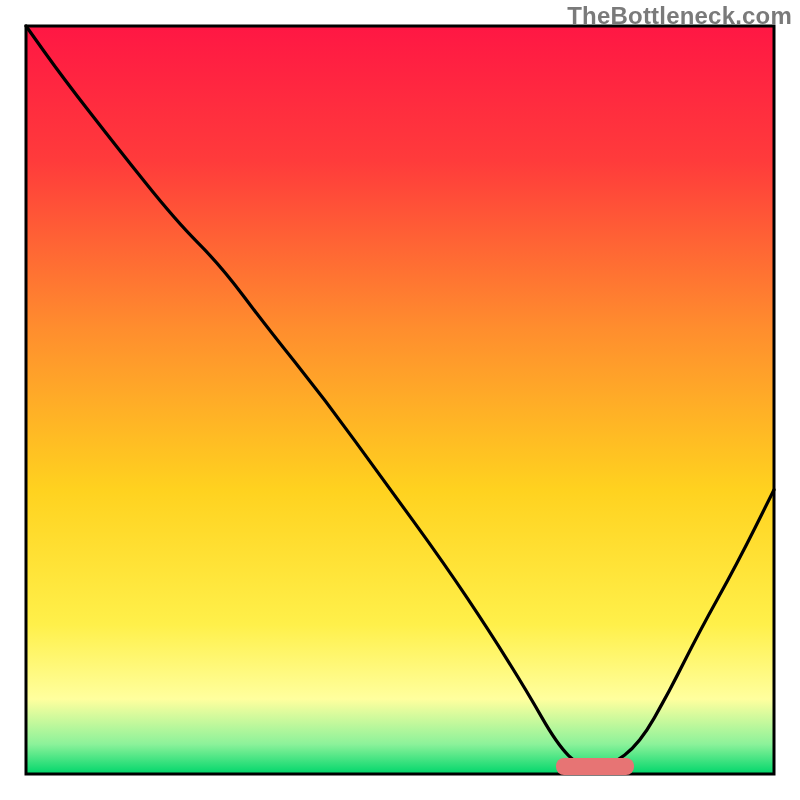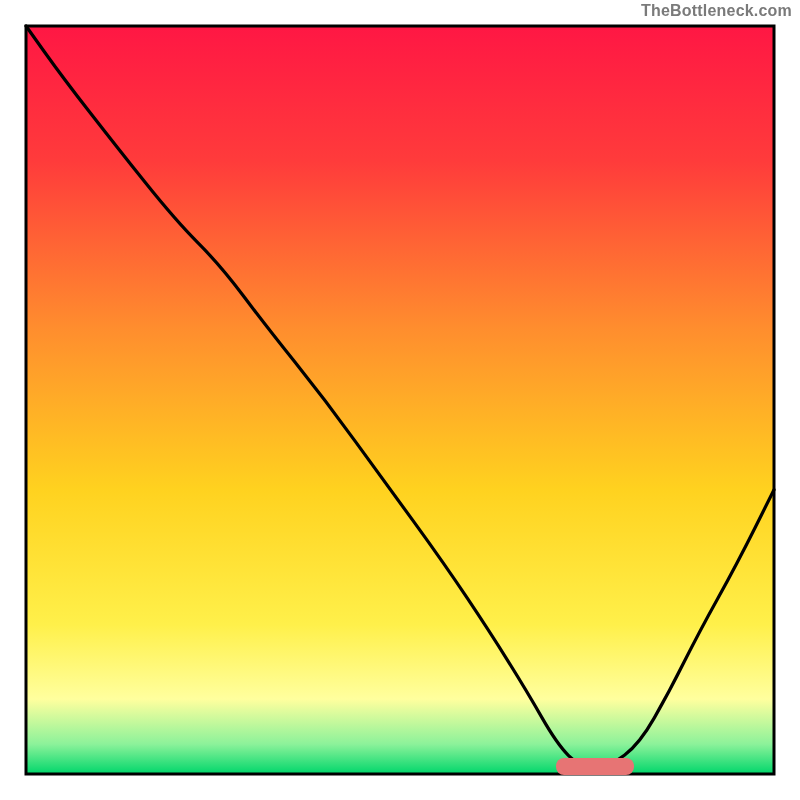--- a/index.html
+++ b/index.html
@@ -12,21 +12,21 @@
   }
   .container {
     position: relative;
     width: 800px;
     height: 800px;
   }
   .watermark {
     position: absolute;
     top: 2px;
     right: 8px;
-    font-size: 16px;
+    font-size: 24px;
     font-weight: bold;
     color: #7a7a7a;
     letter-spacing: 0.2px;
     z-index: 20;
   }
   svg.plot {
     position: absolute;
     top: 0;
     left: 0;
   }

